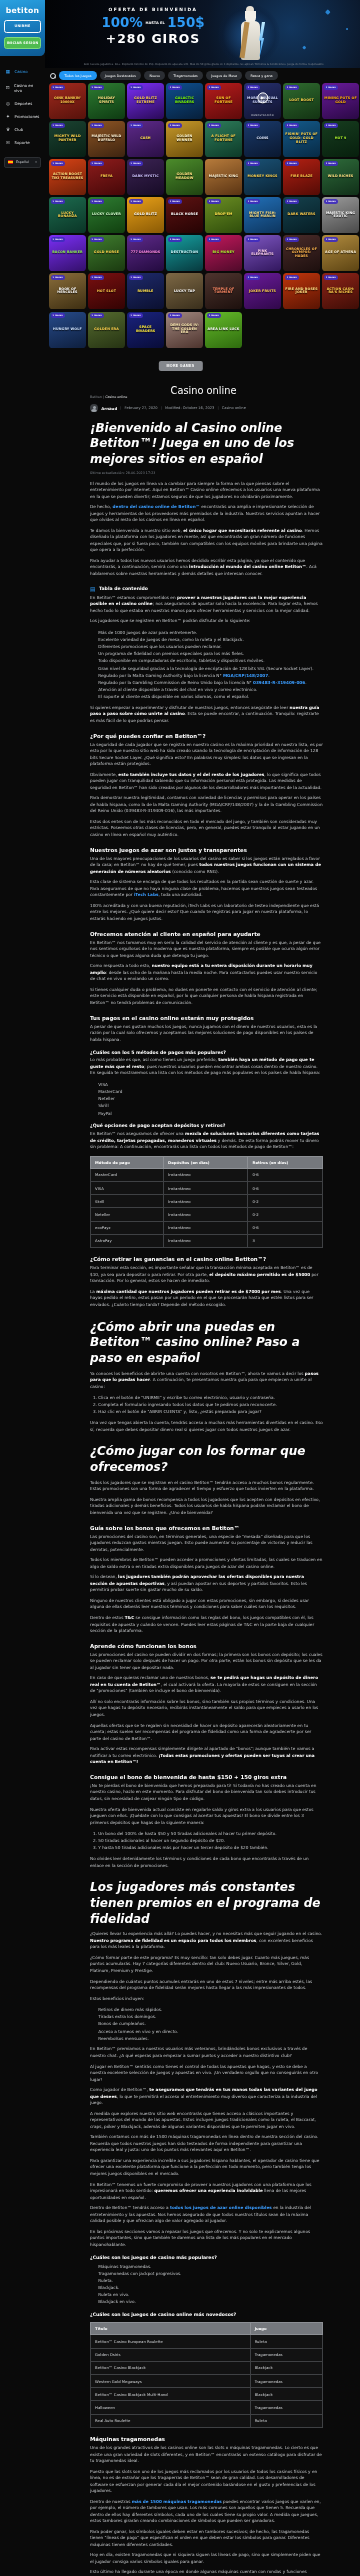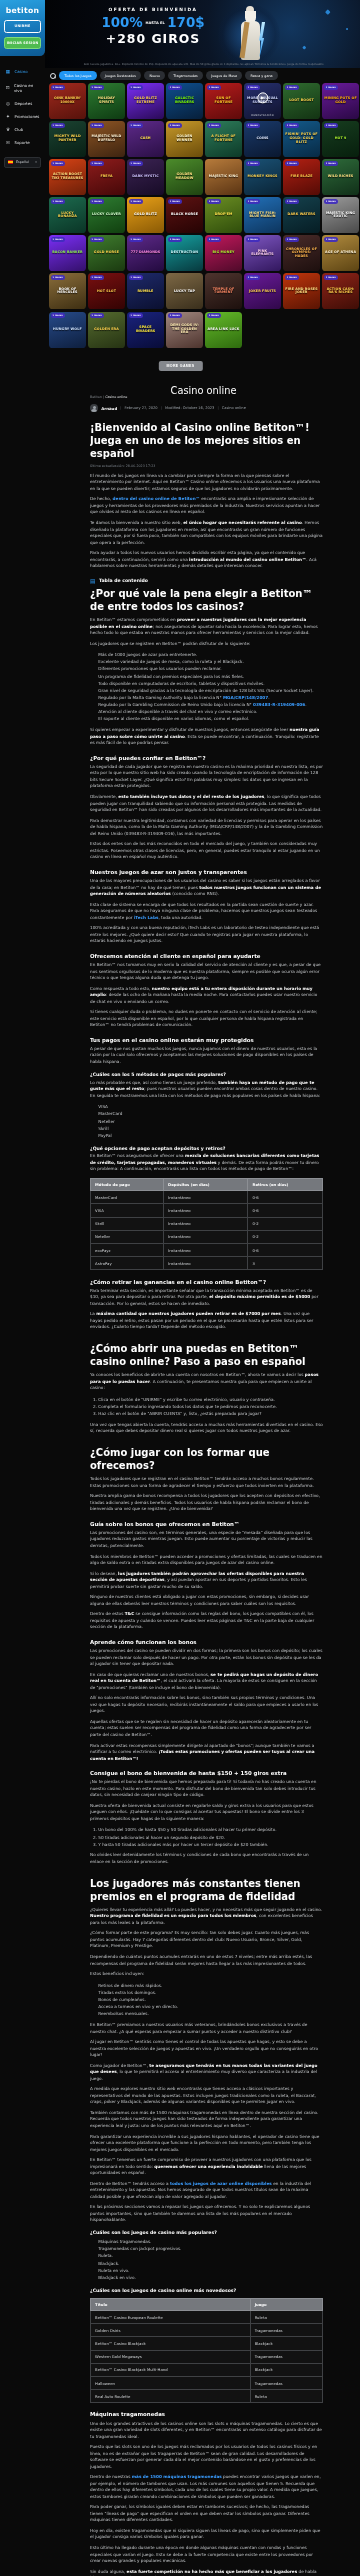--- a/index.html
+++ b/index.html
@@ -75,21 +75,21 @@
   #article{position:absolute;left:90px;top:395px;width:233px;height:2936px;overflow:hidden;}
   #breadcrumb{font-size:3.3px;color:#8a8f94;margin-bottom:5.2px;}
   #breadcrumb .cur{color:#e8eaec;}
   #author{display:flex;align-items:center;gap:3.1px;margin-bottom:8.2px;}
   #avatar{width:8.2px;height:8.2px;border-radius:50%;background:#3a3d41;position:relative;overflow:hidden;flex:0 0 auto;}
   #avatar::before{content:"";position:absolute;left:2.6px;top:1.5px;width:3.1px;height:3.1px;border-radius:50%;background:#9aa0a6;}
   #avatar::after{content:"";position:absolute;left:1px;top:5.2px;width:6.2px;height:4.1px;border-radius:3.1px 3.1px 0 0;background:#9aa0a6;}
   #author .nm{color:#fff;font-weight:bold;font-size:3.9px;}
   #author .meta{color:#9aa0a6;font-size:3.6px;}
   #author .sep{color:#55595e;font-size:3.6px;}
-  h2.art{color:#fff;font-size:10px;line-height:1.3;margin:11.3px 0 4.1px;font-weight:800;}
+  h2.art{color:#fff;font-size:12px;line-height:1.3;margin:11.3px 0 4.1px;font-weight:800;font-style:italic;}
   h2.art.first{margin-top:2.1px;}
   h3.art{color:#fff;font-size:5.4px;margin:8.2px 0 3.1px;font-weight:800;}
   h4.art{color:#fff;font-size:4.6px;margin:6.7px 0 2.6px;font-weight:800;}
   #article p{font-size:4.2px;line-height:1.55;margin:0 0 4.1px;color:#c3c6c9;}
   #article ul,#article ol{margin:0 0 4.6px 2.1px;padding-left:6.2px;}
   #article li{font-size:4.2px;line-height:1.7;color:#c3c6c9;}
   #updated{font-size:3.3px;color:#7d848c;margin:0 0 5.2px;}
   strong{color:#fff;}
   .lnk{color:#3b9dff;font-weight:bold;cursor:pointer;}
   #toc{display:flex;align-items:center;gap:3.6px;margin:8.2px 0 3.1px;cursor:pointer;}
@@ -154,21 +154,21 @@
         <div class="bolt"></div>
     </div>
     <div class="spark" style="left:281px;top:10.3px;width:3.6px;height:3.6px;transform:rotate(45deg);"></div>
     <div class="spark" style="left:301px;top:28px;width:2.1px;height:2.1px;transform:rotate(45deg);"></div>
     <div class="spark" style="left:258px;top:46px;width:2.6px;height:2.6px;transform:rotate(45deg);"></div>
     <div class="txt">
       <div class="b-line1">OFERTA DE BIENVENIDA</div>
       <div class="b-line2">
         <span class="b-big">100%</span>
         <span class="b-mid">HASTA EL</span>
-        <span class="b-big">170$</span>
+        <span class="b-big">150$</span>
       </div>
       <div class="b-line3">+280 GIROS</div>
     </div>
   </section>
 
   <div id="disclaimer">Solo nuevos jugadores. 18+. Depósito mínimo de 15$. Requisito de apuesta x35. Máx de 50 giros gratis en 3 depósitos. Se aplican Términos &amp; Condiciones. Juega de forma responsable.</div>
 
   <div id="filters">
     <div id="search">
         <span class="lens"></span>
@@ -420,21 +420,20 @@
         <p>El mundo de los juegos en línea va a cambiar para siempre la forma en la que piensas sobre el entretenimiento por internet. Aquí en Betiton™ Casino online ofrecemos a los usuarios una nueva plataforma en la que se pueden divertir; estamos seguros de que los jugadores no olvidarán próximamente.</p>
         <p>De hecho, <span class="lnk">dentro del casino online de Betiton™</span> encontrarás una amplia e impresionante selección de juegos y herramientas de los proveedores más premiados de la industria. Nuestros servicios apuntan a hacer que olvides al resto de los casinos en línea en español.</p>
         <p>Te damos la bienvenida a nuestro sitio web, <strong>el único hogar que necesitarás referente al casino</strong>. Hemos diseñado la plataforma con los jugadores en mente, así que encontrarás un gran número de funciones especiales que, por si fuera poco, también son compatibles con los equipos móviles para brindarte una página que opera a la perfección.</p>
         <p>Para ayudar a todos los nuevos usuarios hemos decidido escribir esta página, ya que el contenido que encontrarás, a continuación, servirá como una <strong>introducción al mundo del casino online Betiton™</strong>. Acá hablaremos sobre nuestras herramientas y demás detalles que interesan conocer.</p>
       </div>
     <div id="toc">
       <span class="ic">▤</span>
       <span class="t">Tabla de contenido</span>
     </div>
     <div id="sections">
-        <h2 class="art first">¿Por qué vale la pena elegir a Betiton™ de entre todos los casinos?</h2>
         <p>En Betiton™ estamos comprometidos en <strong>proveer a nuestros jugadores con la mejor experiencia posible en el casino online</strong>; nos aseguramos de apuntar solo hacia la excelencia. Para lograr esto, hemos hecho todo lo que estaba en nuestras manos para ofrecer herramientas y servicios con la mejor calidad.</p>
         <p>Los jugadores que se registren en Betiton™ podrán disfrutar de lo siguiente:</p>
         <ul>
           <li>Más de 1000 juegos de azar para entretenerte.</li>
           <li>Excelente variedad de juegos de mesa, como la ruleta y el Blackjack.</li>
           <li>Diferentes promociones que los usuarios pueden reclamar.</li>
           <li>Un programa de fidelidad con premios especiales para los más fieles.</li>
           <li>Todo disponible en computadoras de escritorio, tabletas y dispositivos móviles.</li>
           <li>Gran nivel de seguridad gracias a la tecnología de encriptación de 128 bits SSL (Secure Socket Layer).</li>
           <li>Regulado por la Malta Gaming Authority bajo la licencia N° <span class="lnk">MGA/CRP/148/2007</span>.</li>

